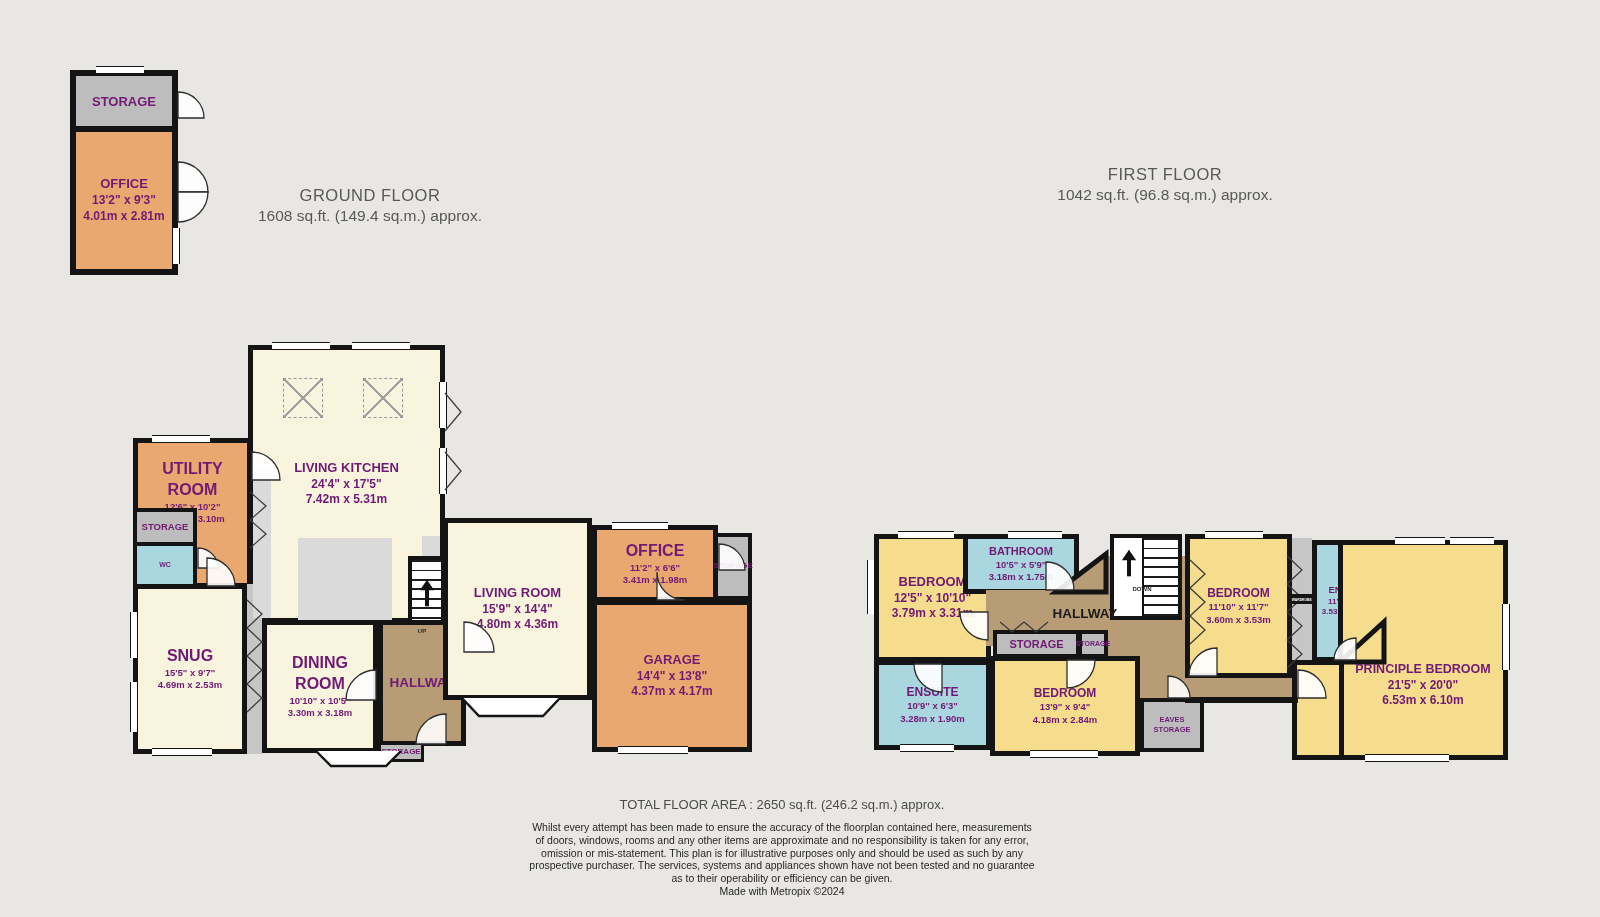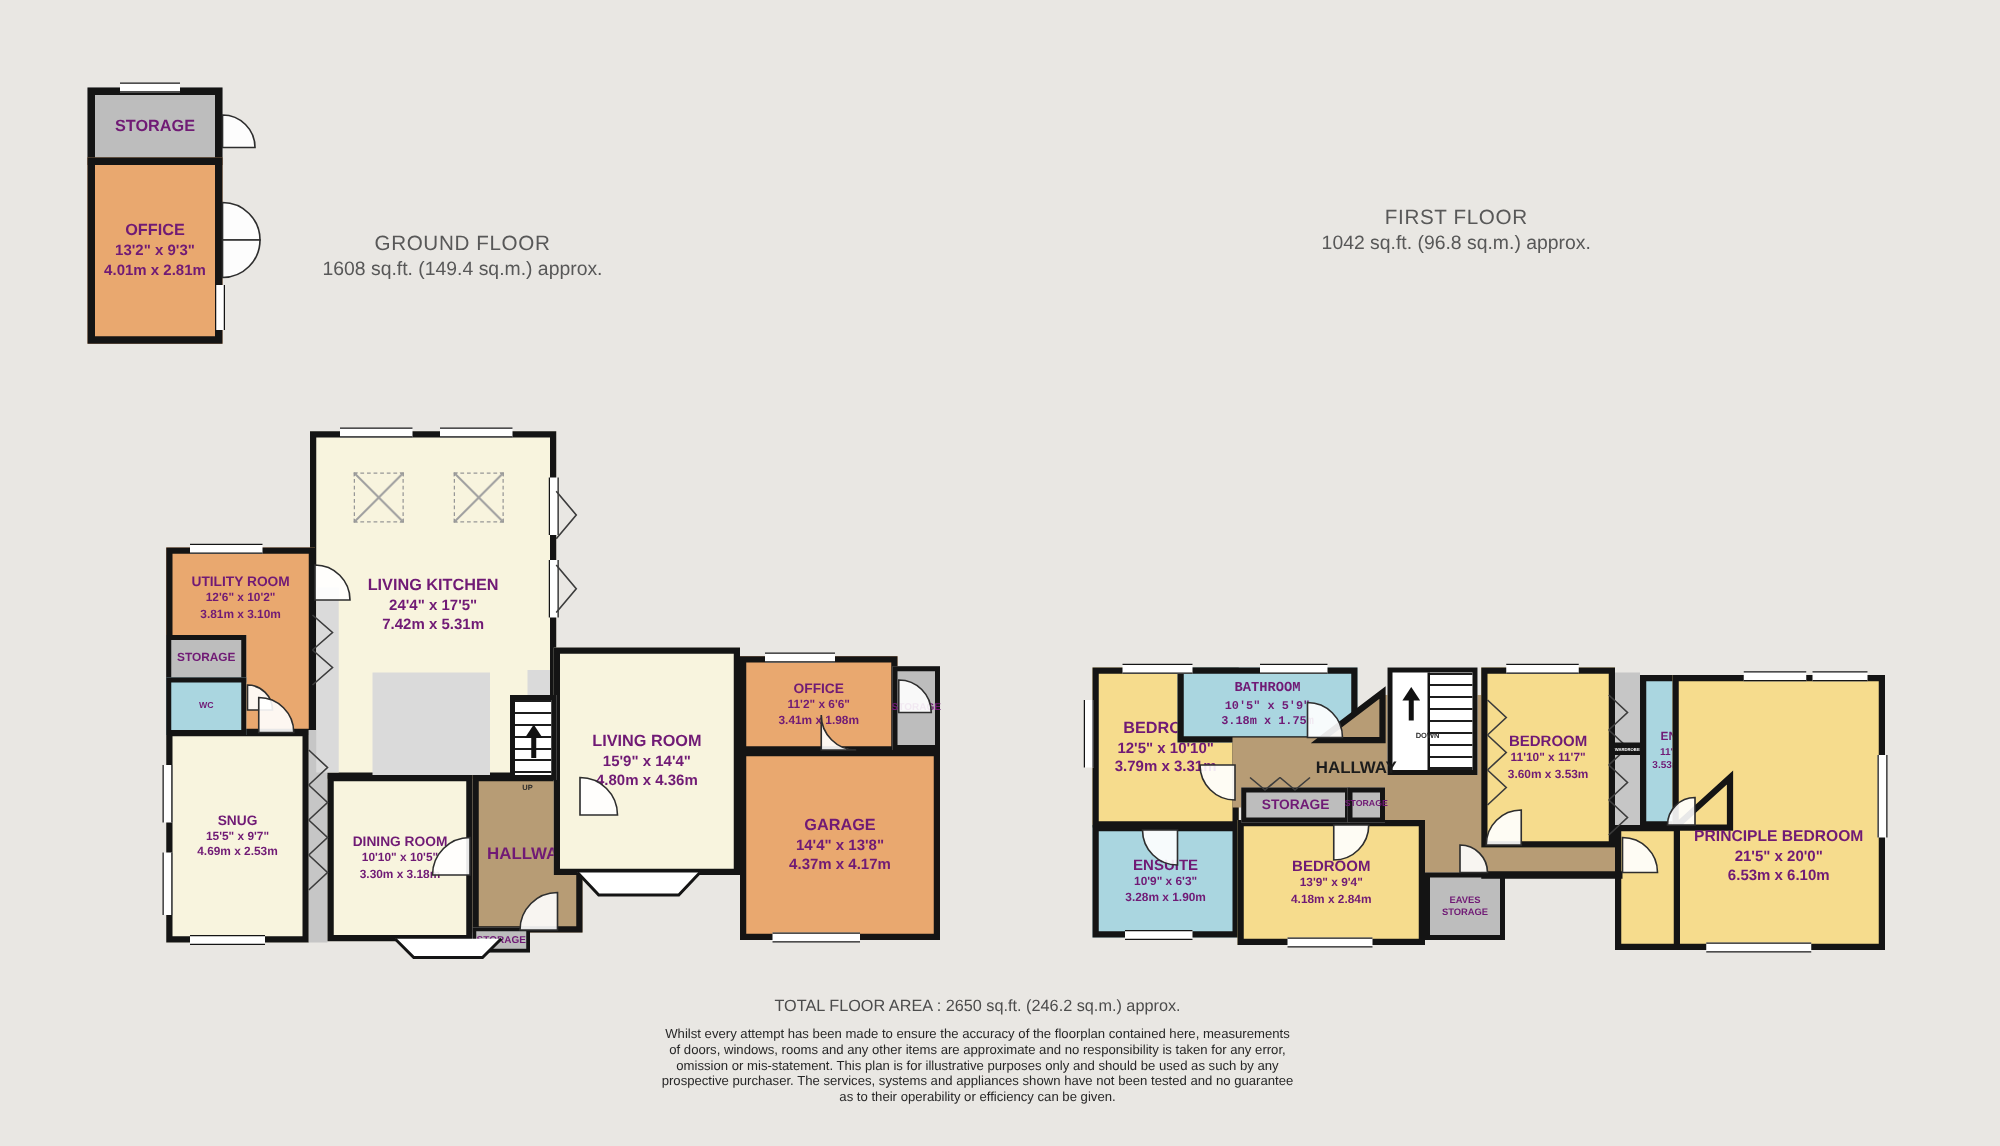--- a/index.html
+++ b/index.html
@@ -2,21 +2,21 @@
 <html><head>
 <meta charset="utf-8">
 <style>
   html,body{margin:0;padding:0;background:#e9e7e3;font-family:"Liberation Sans",sans-serif;}
   #canvas{position:relative;width:1600px;height:917px;background:#e9e7e3;overflow:hidden;}
   .room{position:absolute;box-sizing:border-box;border:5px solid #141414;display:flex;align-items:center;justify-content:center;text-align:center;z-index:1;}
   .z2{z-index:2;}
   .lbl{font-weight:bold;color:#701a75;line-height:1.3;}
   .lbl .nm{font-size:13px;}
   .lbl .dim{font-size:12px;}
-  .lbl.small .nm{font-size:11px;}
+  .lbl.small .nm{font-size:16px;}
   .lbl.small .dim{font-size:9.5px;}
   .fill{position:absolute;z-index:1;}
   .tag{position:absolute;font-weight:bold;color:#1c1c1c;overflow:hidden;white-space:nowrap;display:flex;align-items:center;justify-content:center;z-index:6;}
   .win-h{position:absolute;height:8px;background:#fff;border-top:1.6px solid #141414;border-bottom:1.6px solid #141414;box-sizing:border-box;z-index:4;}
   .win-v{position:absolute;width:8px;background:#fff;border-left:1.6px solid #141414;border-right:1.6px solid #141414;box-sizing:border-box;z-index:4;}
   .sky{position:absolute;z-index:2;border:1.5px dashed #979797;box-sizing:border-box;
     background:linear-gradient(45deg,transparent 48%,#a0a0a0 48%,#a0a0a0 52%,transparent 52%),
                linear-gradient(135deg,transparent 48%,#a0a0a0 48%,#a0a0a0 52%,transparent 52%);}
   .counter{position:absolute;background:#dadada;z-index:2;}
   .stairs{position:absolute;box-sizing:border-box;background:#fff;border:4px solid #141414;z-index:3;}
@@ -141,21 +141,21 @@
     </div>
   </div>
 
   <div class="room" style="left:874px;top:534px;width:117px;height:128px;background:#f6dc8d;">
     <div class="lbl">
       <div class="nm">BEDROOM</div>
       <div class="dim">12'5" x 10'10"</div>
       <div class="dim">3.79m x 3.31m</div>
     </div>
   </div>
-  <div class="room" style="left:942px;top:534px;width:144px;height:60px;background:#aad6e0;font-family:Liberation Mono, monospace;">
+  <div class="room" style="left:963px;top:534px;width:116px;height:60px;background:#aad6e0;">
     <div class="lbl" style="font-size:10px;line-height:1.25;">
       <div class="nm" style="font-size:11px;">BATHROOM</div>
       <div class="dim" style="font-size:9.5px;">10'5" x 5'9"</div>
       <div class="dim" style="font-size:9.5px;">3.18m x 1.75m</div>
     </div>
   </div>
 
   <div class="fill" style="left:986px;top:590px;width:124px;height:56px;background:#b79c75;"></div>
   <div class="fill" style="left:1104px;top:556px;width:84px;height:146px;background:#b79c75;"></div>
   <div class="fill" style="left:1185px;top:658px;width:112px;height:44px;background:#b79c75;"></div>
@@ -289,15 +289,16 @@
     </g>
   </svg>
 
   <div class="footer">
     <div class="total">TOTAL FLOOR AREA : 2650 sq.ft. (246.2 sq.m.) approx.</div>
     <div class="disc">Whilst every attempt has been made to ensure the accuracy of the floorplan contained here, measurements</div>
     <div class="disc">of doors, windows, rooms and any other items are approximate and no responsibility is taken for any error,</div>
     <div class="disc">omission or mis-statement. This plan is for illustrative purposes only and should be used as such by any</div>
     <div class="disc">prospective purchaser. The services, systems and appliances shown have not been tested and no guarantee</div>
     <div class="disc">as to their operability or efficiency can be given.</div>
+    <div class="disc">Made with Metropix ©2024</div>
   </div>
 
 </div>
 
 </body></html>

